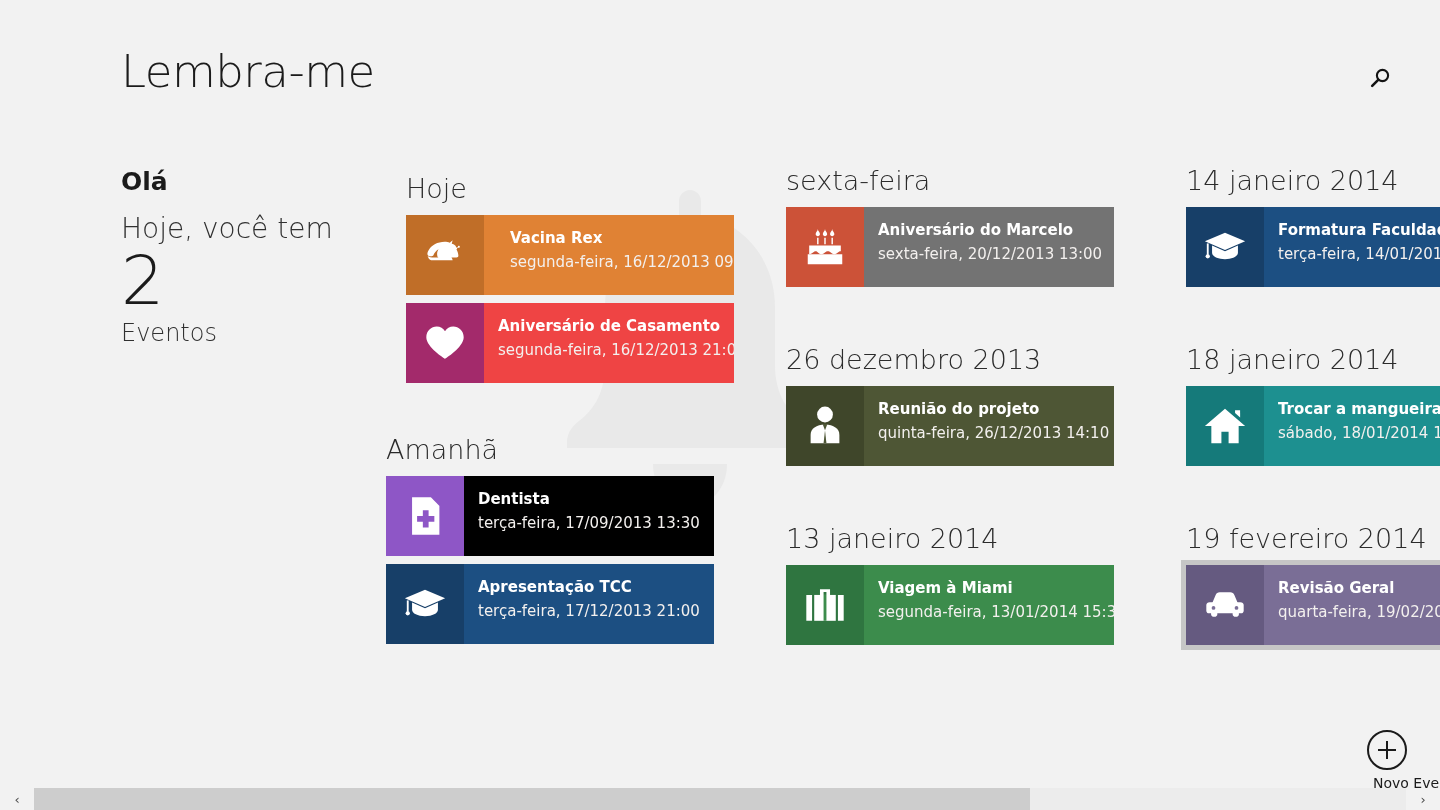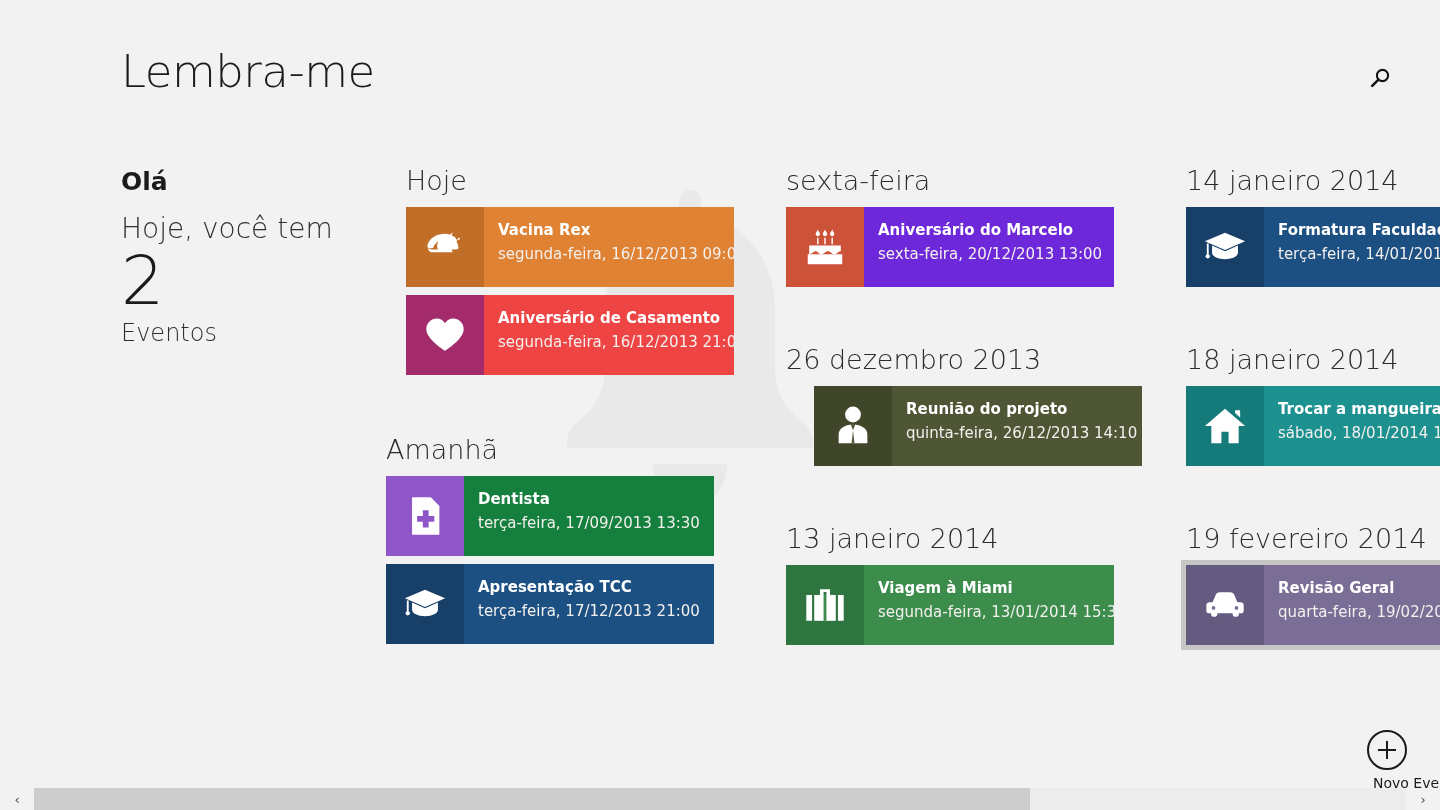--- a/index.html
+++ b/index.html
@@ -280,23 +280,23 @@
 
   <div id="hero">
     <div class="hero-greeting">Olá</div>
     <div class="hero-sub">Hoje, você tem</div>
     <div class="hero-count">2</div>
     <div class="hero-unit">Eventos</div>
   </div>
 
   <div id="groups">
       <div class="column col0">
-        <div class="group" style="top: 0px; padding-left: 20px;">
+        <div class="group" style="top: 8px; padding-left: 20px;">
           <div class="group-heading">Hoje</div>
-          <div class="tile" style="background: rgb(224, 130, 52);">
+          <div class="tile" style="background: rgb(224, 130, 52); gap: 12px;">
             <div class="tile-icon" style="background: rgb(192, 110, 40);">
               <svg viewBox="0 0 64 64">
                 <path d="M48 22c-1.4-4.2-4.6-5.6-6.6-5.6l1.2-5-4 3.6c-2-1-4.6-1.4-7-1.4-10 0-18 5-22 11-3.6 5.4-2 9 1 9h3c1.4 0 2-.6 2.4-1.6 1.4-3.4 4-6.4 7-8-2 3-2.4 6.6-1.6 9.6.4 1.4 1.2 2 2.6 2h24c1.6 0 2.6-1 2.6-2.4 0-3.6-1.4-7-2.6-9 .6-1 1.2-1.8 1.4-2.6.2-.2 1 .4 1.8.4 1 0 1.4-.6 1.4-1.4 0-.8-.6-1.4-1.4-1.4-.6 0-1.2.6-1.2 1.2M14 35.4c-3.4 0-6-2-6-2s1 6 6.6 6h28c0-1.4-.6-2.6-1.6-4z" fill="#fff"></path>
               </svg>
             </div>
             <div class="tile-body">
               <div class="tile-title">Vacina Rex</div>
               <div class="tile-date">segunda-feira, 16/12/2013 09:00</div>
             </div>
           </div>
@@ -307,21 +307,21 @@
               </svg>
             </div>
             <div class="tile-body">
               <div class="tile-title">Aniversário de Casamento</div>
               <div class="tile-date">segunda-feira, 16/12/2013 21:00</div>
             </div>
           </div>
         </div>
         <div class="group" style="top: 269px;">
           <div class="group-heading">Amanhã</div>
-          <div class="tile" style="background: #15803d;">
+          <div class="tile" style="background: #000000;">
             <div class="tile-icon" style="background: rgb(142, 86, 198);">
               <svg viewBox="0 0 64 64">
                 <path d="M14 6h26l12 12v40H14z" fill="#fff"></path>
                 <path d="M40 6l12 12H40z" fill="#fff" opacity=".55"></path>
                 <path d="M29 24h8v8h8v8h-8v8h-8v-8h-8v-8h8z" fill="#8e56c6"></path>
               </svg>
             </div>
             <div class="tile-body">
               <div class="tile-title">Dentista</div>
               <div class="tile-date">terça-feira, 17/09/2013 13:30</div>
@@ -339,38 +339,38 @@
             <div class="tile-body">
               <div class="tile-title">Apresentação TCC</div>
               <div class="tile-date">terça-feira, 17/12/2013 21:00</div>
             </div>
           </div>
         </div>
       </div>
       <div class="column col1">
         <div class="group" style="top: 0px;">
           <div class="group-heading">sexta-feira</div>
-          <div class="tile" style="background: #6d28d9;">
+          <div class="tile" style="background: #737373;">
             <div class="tile-icon" style="background: rgb(204, 82, 56);">
               <svg viewBox="0 0 64 64">
                 <path d="M19 14c0-3 3-4 3-7 0 3 3 4 3 7 0 1.8-1.4 3-3 3s-3-1.2-3-3zM29 14c0-3 3-4 3-7 0 3 3 4 3 7 0 1.8-1.4 3-3 3s-3-1.2-3-3zM39 14c0-3 3-4 3-7 0 3 3 4 3 7 0 1.8-1.4 3-3 3s-3-1.2-3-3z" fill="#fff"></path>
                 <path d="M21 19h2v9h-2zM31 19h2v9h-2zM41 19h2v9h-2z" fill="#fff"></path>
                 <path d="M10 30h44v8c-4 0-5 4-9 4s-5-4-9-4-5 4-9 4-5-4-8-4-5 4-9 4z" fill="#fff"></path>
                 <path d="M8 42h48v14H8z" fill="#fff"></path>
               </svg>
             </div>
             <div class="tile-body">
               <div class="tile-title">Aniversário do Marcelo</div>
               <div class="tile-date">sexta-feira, 20/12/2013 13:00</div>
             </div>
           </div>
         </div>
         <div class="group" style="top: 179px;">
           <div class="group-heading">26 dezembro 2013</div>
-          <div class="tile" style="background: rgb(78, 86, 53); margin-left: 28px;">
+          <div class="tile" style="background: rgb(78, 86, 53);">
             <div class="tile-icon" style="background: rgb(63, 70, 42);">
               <svg viewBox="0 0 64 64">
                 <circle cx="32" cy="16" r="11" fill="#fff"></circle>
                 <path d="M32 30c-12 0-20 6-20 14v12h40V44c0-8-8-14-20-14z" fill="#fff"></path>
                 <path d="M29 30l3 8 3-8-3-2z" fill="#4e5635"></path>
                 <path d="M32 38l-2 18h4z" fill="#4e5635"></path>
               </svg>
             </div>
             <div class="tile-body">
               <div class="tile-title">Reunião do projeto</div>

